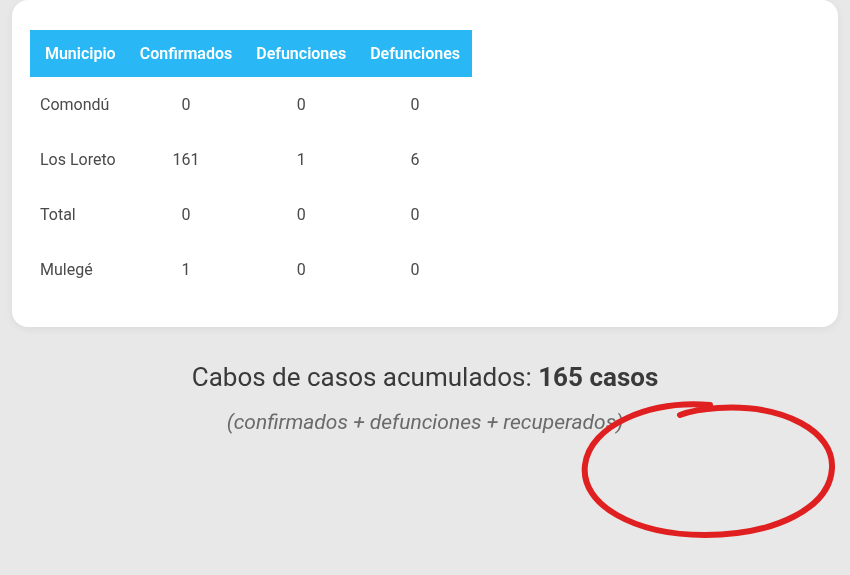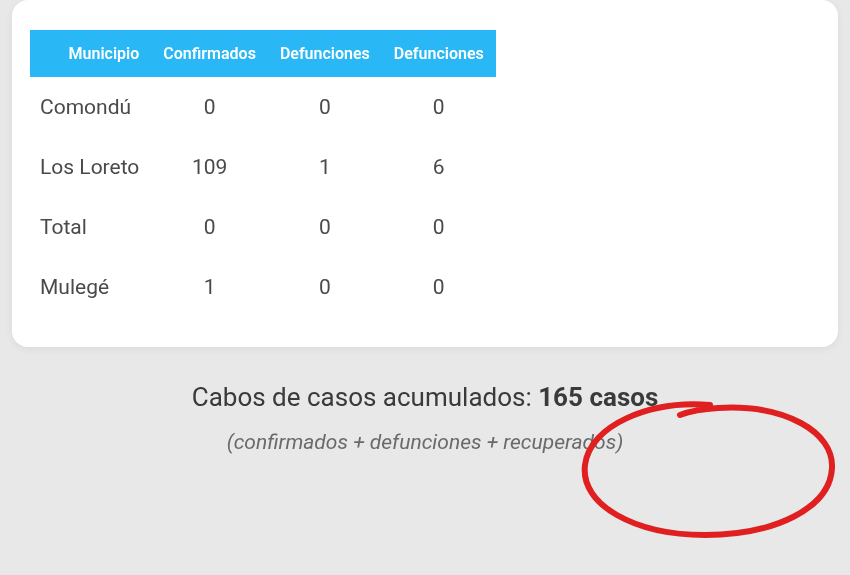--- a/index.html
+++ b/index.html
@@ -35,21 +35,21 @@
       font-size: 16px;
     }
     .table thead th:first-child {
       text-align: right;
       padding-left: 14px;
     }
     .table tbody td {
       padding: 18px 12px;
       text-align: center;
       color: #4a4a4a;
-      font-size: 21px;
+      font-size: 16px;
     }
     .table tbody td:first-child {
       text-align: left;
       padding-left: 10px;
     }
     .summary {
       text-align: center;
       margin-top: 35px;
       position: relative;
       padding: 0 20px;
@@ -88,21 +88,21 @@
     </thead>
     <tbody>
       <tr>
         <td>Comondú</td>
         <td>0</td>
         <td>0</td>
         <td>0</td>
       </tr>
       <tr>
         <td>Los Loreto</td>
-        <td>109</td>
+        <td>161</td>
         <td>1</td>
         <td>6</td>
       </tr>
       <tr>
         <td>Total</td>
         <td>0</td>
         <td>0</td>
         <td>0</td>
       </tr>
       <tr>

